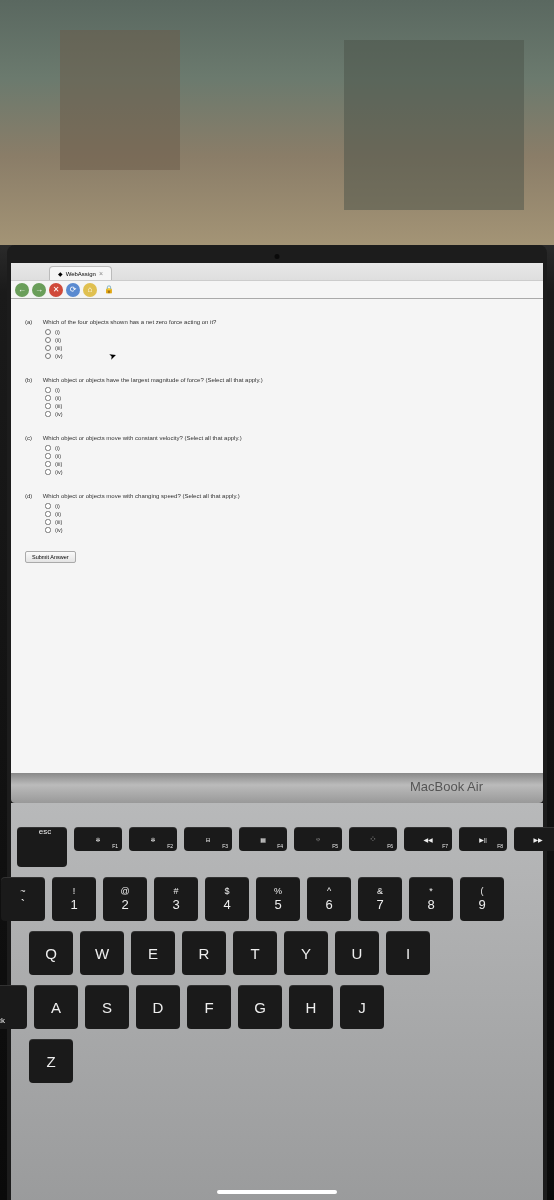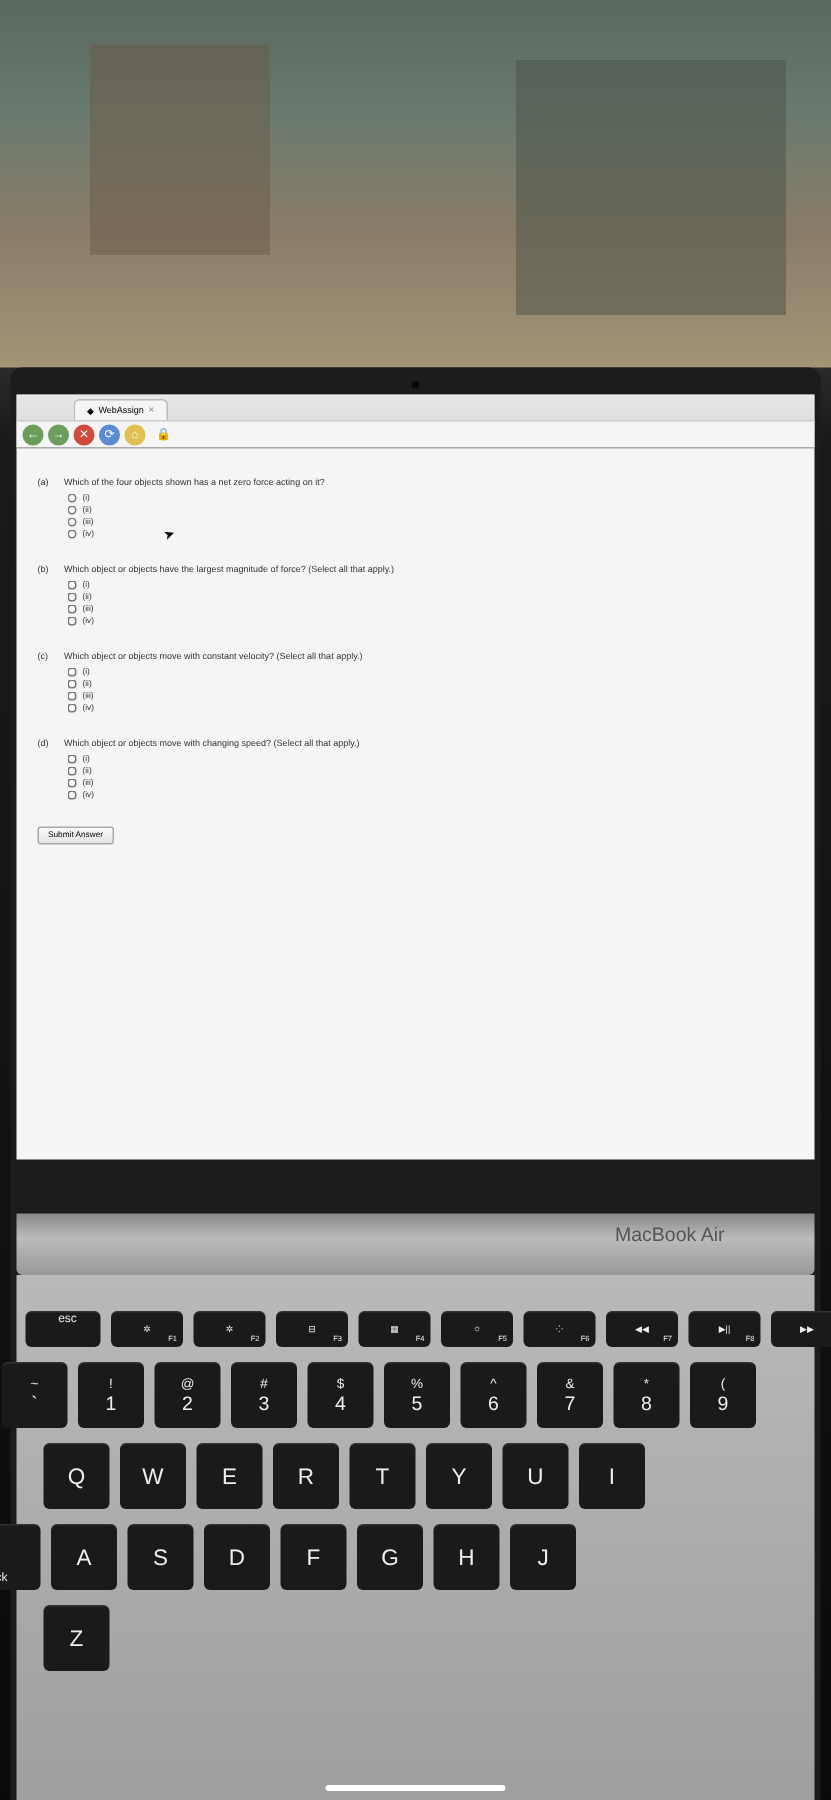--- a/index.html
+++ b/index.html
@@ -161,25 +161,24 @@
 }
 .submit-btn {
   border: 1px solid #aaa;
   background: linear-gradient(180deg, #fafafa, #e4e4e4);
   padding: 2px 6px;
   font-size: 5.5px;
   cursor: pointer;
   border-radius: 2px;
 }
 .hinge {
-  height: 41px;
+  height: 30px;
   background: linear-gradient(180deg, #888 0%, #bbb 40%, #999 100%);
   border-radius: 0 0 4px 4px;
   position: relative;
-  margin-top: 36px;
 }
 .macbook-label {
   position: absolute;
   right: 60px;
   top: 6px;
   font-size: 13px;
   color: #555;
   font-weight: 300;
 }
 .keyboard-area {
@@ -209,21 +208,21 @@
   box-shadow: 0 1px 0 rgba(255,255,255,0.1) inset;
 }
 .key.fn-key {
   min-width: 48px;
   height: 24px;
   font-size: 6px;
   flex-direction: row;
   gap: 2px;
 }
 .key.fn-key .fn-label { font-size: 5px; position: absolute; bottom: 2px; right: 4px; }
-.key.esc { min-width: 50px; height: 24px; font-size: 8px; text-align: right; padding-left: 6px; justify-content: flex-start; align-items: center; }
+.key.esc { min-width: 50px; height: 40px; font-size: 8px; text-align: right; padding-left: 6px; justify-content: flex-start; align-items: center; }
 .key .top-sym { font-size: 9px; line-height: 1; }
 .key .main-sym { font-size: 13px; line-height: 1; margin-top: 2px; }
 .key.letter { font-size: 15px; }
 .home-indicator {
   position: absolute;
   bottom: 6px;
   left: 50%;
   transform: translateX(-50%);
   width: 120px;
   height: 4px;

